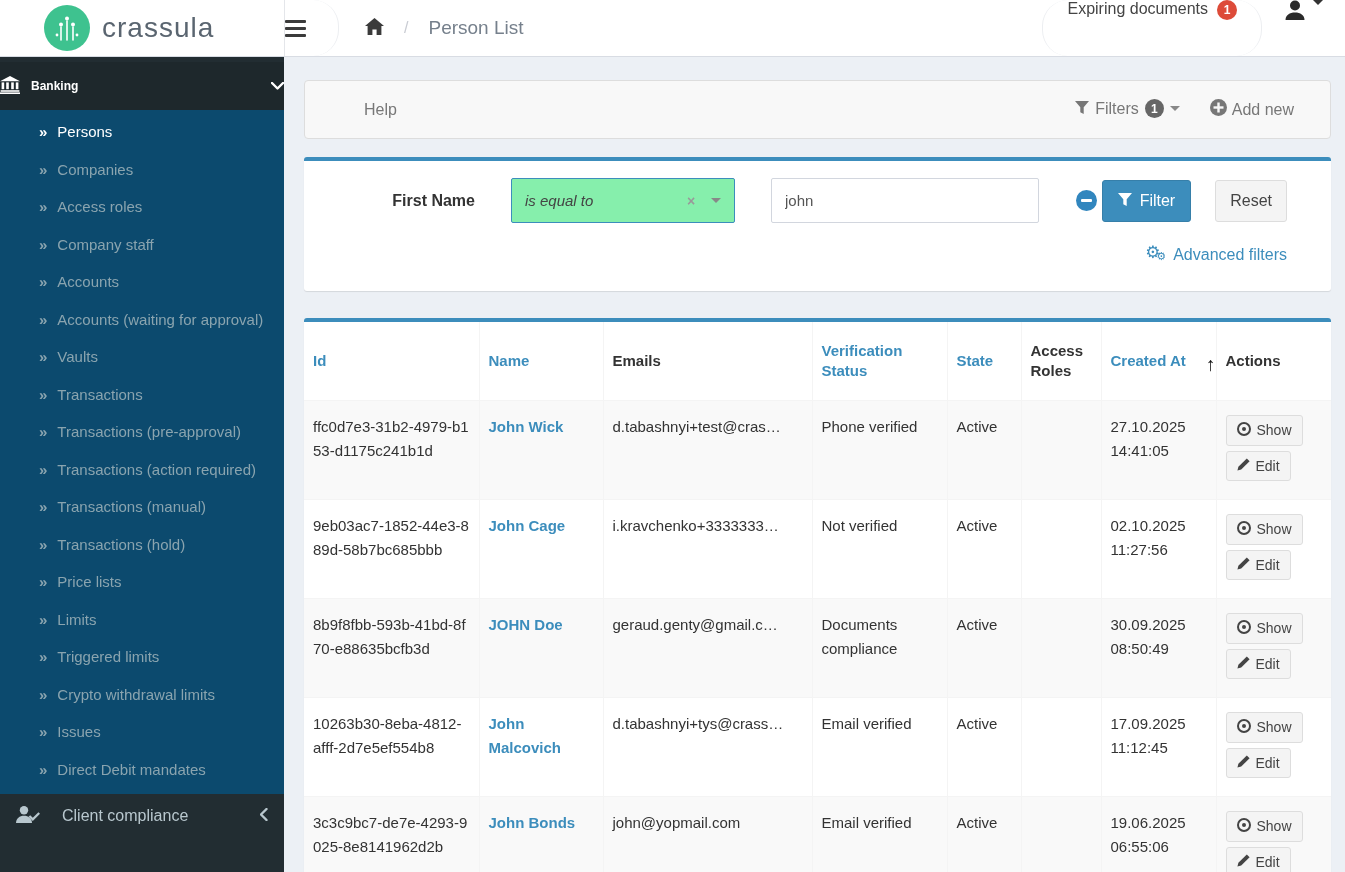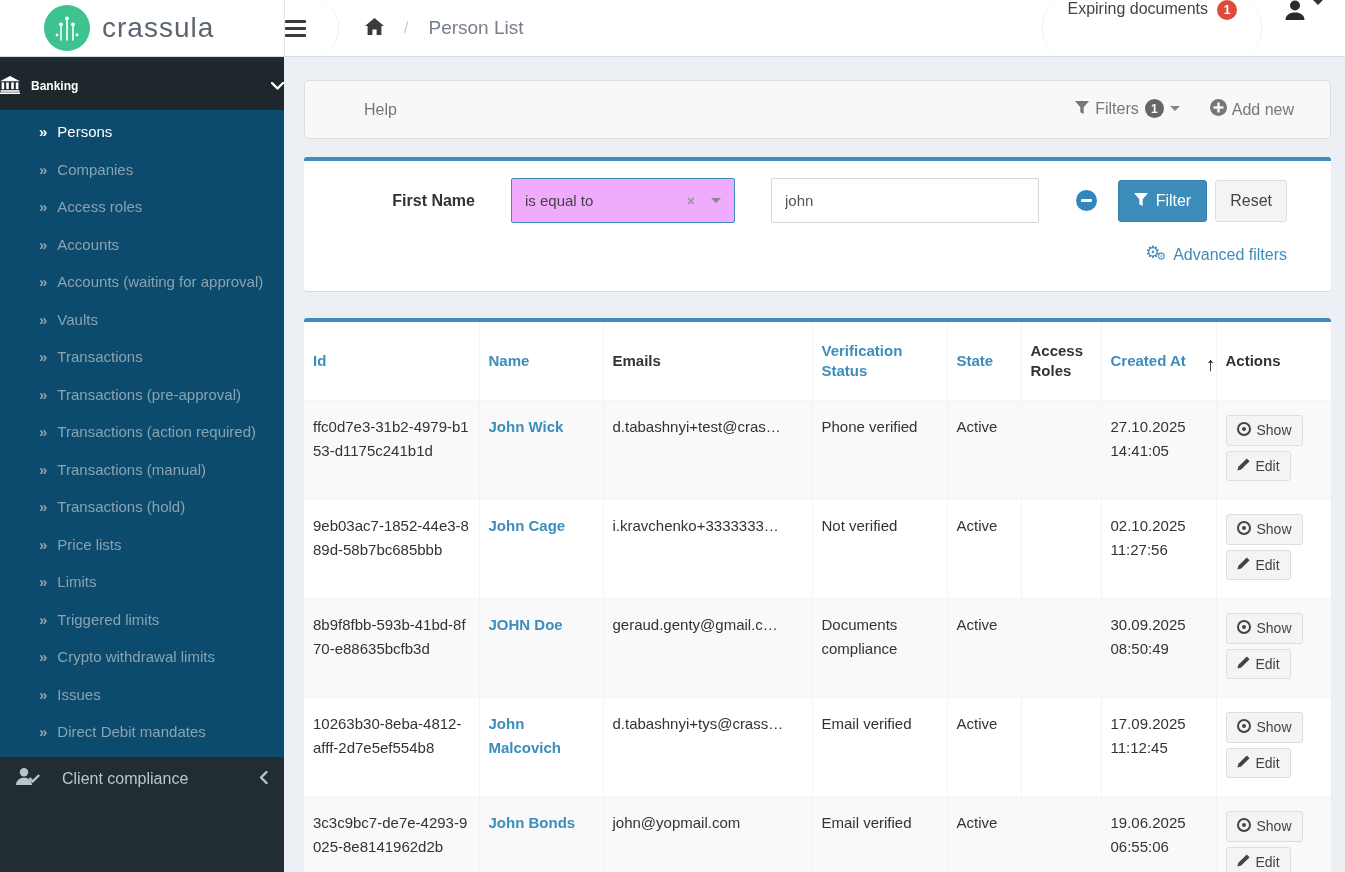--- a/index.html
+++ b/index.html
@@ -48,28 +48,28 @@
   .toolbar-card { height:59px; background:#f8f8f8; border:1px solid #ddd; border-radius:4px; display:flex; align-items:center; padding:0 36px 0 59px; }
   .help-link { color:#777; font-size:16px; cursor:pointer; }
   .toolbar-right { margin-left:auto; display:flex; align-items:flex-start; gap:30px; }
   .filters-toggle { display:flex; align-items:center; gap:6px; color:#777; font-size:16px; cursor:pointer; }
   .badge-gray { display:inline-flex; align-items:center; justify-content:center; min-width:19px; height:19px; border-radius:50%; background:#666; color:#fff; font-size:12px; font-weight:bold; }
   .addnew { display:flex; align-items:center; gap:5px; color:#777; font-size:16px; cursor:pointer; }
 
   .filter-card { margin-top:18px; background:#fff; border-top:4px solid #3c8dbc; border-radius:3px; box-shadow:0 1px 1px rgba(0,0,0,.1); padding:17px 44px 26px 0; }
   .filter-row { display:flex; align-items:center; }
   .f-label { width:171px; text-align:right; font-weight:bold; font-size:16px; color:#333; }
-  .f-select { margin-left:36px; width:224px; height:45px; border:1px solid #3c8dbc; border-radius:2px; background:#f0abfc; display:flex; align-items:center; padding:0 13px; font-size:15px; color:#444; cursor:pointer; }
+  .f-select { margin-left:36px; width:224px; height:45px; border:1px solid #3c8dbc; border-radius:2px; background:#86efac; display:flex; align-items:center; padding:0 13px; font-size:15px; color:#444; cursor:pointer;font-style:italic; }
   .clear-x { margin-left:auto; color:#999; font-weight:bold; font-size:14px; cursor:pointer; }
   .clear-x::before { content:"×"; }
   .sel-caret { width:0; height:0; border-left:5px solid transparent; border-right:5px solid transparent; border-top:5px solid #888; margin-left:16px; }
   .f-input { margin-left:36px; width:268px; height:45px; border:1px solid #d2d6de; border-radius:2px; padding:0 13px; font-size:15px; color:#555; font-family:"Liberation Sans",sans-serif; }
   .f-minus { margin-left:37px; width:21px; height:21px; border-radius:50%; background:#3186be; position:relative; cursor:pointer; flex:0 0 21px; }
   .f-minus::after { content:""; position:absolute; left:5px; top:9px; width:11px; height:3px; background:#fff; border-radius:1px; }
-  .f-buttons { margin-left:auto; display:flex; gap:8px; }
+  .f-buttons { margin-left:auto; display:flex; gap:24px; }
   .btn { display:inline-flex; align-items:center; justify-content:center; border-radius:3px; font-size:16px; cursor:pointer; height:42px; }
   .btn-filter { background:#3c8dbc; border:1px solid #367fa9; color:#fff; padding:0 15px; gap:8px; }
   .btn-reset { background:#f4f4f4; border:1px solid #ddd; color:#444; padding:0 14px; }
   .advanced-row { display:flex; justify-content:flex-end; margin-top:22px; }
   .adv-link { display:flex; align-items:center; gap:6px; color:#3c8dbc; font-size:16px; cursor:pointer; }
   .gears { font-family:"DejaVu Sans",sans-serif; color:#3c8dbc; position:relative; width:22px; height:20px; display:inline-block; }
   .gears::before { content:"⚙"; position:absolute; left:0; top:-3px; font-size:17px; }
   .gears::after { content:"⚙"; position:absolute; left:11px; top:5px; font-size:11px; }
 
   
@@ -173,20 +173,24 @@
             <span class="dbl"></span>
             <span>Persons</span>
           </a>
         <a class="sm-item">
             <span class="dbl"></span>
             <span>Companies</span>
           </a>
         <a class="sm-item">
             <span class="dbl"></span>
             <span>Access roles</span>
+          </a>
+        <a class="sm-item">
+            <span class="dbl"></span>
+            <span>Company staff</span>
           </a>
         <a class="sm-item">
             <span class="dbl"></span>
             <span>Accounts</span>
           </a>
         <a class="sm-item">
             <span class="dbl"></span>
             <span>Accounts (waiting for approval)</span>
           </a>
         <a class="sm-item">

